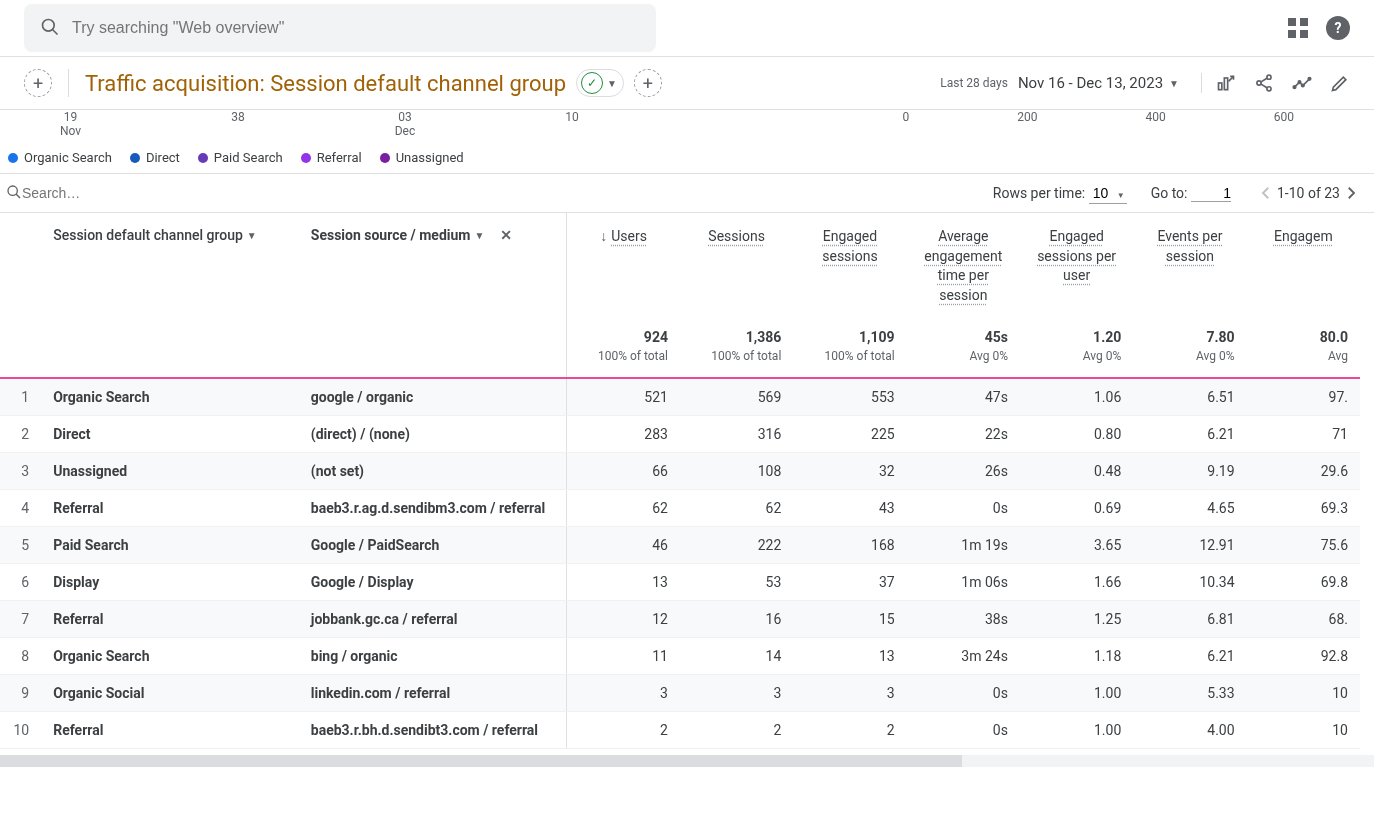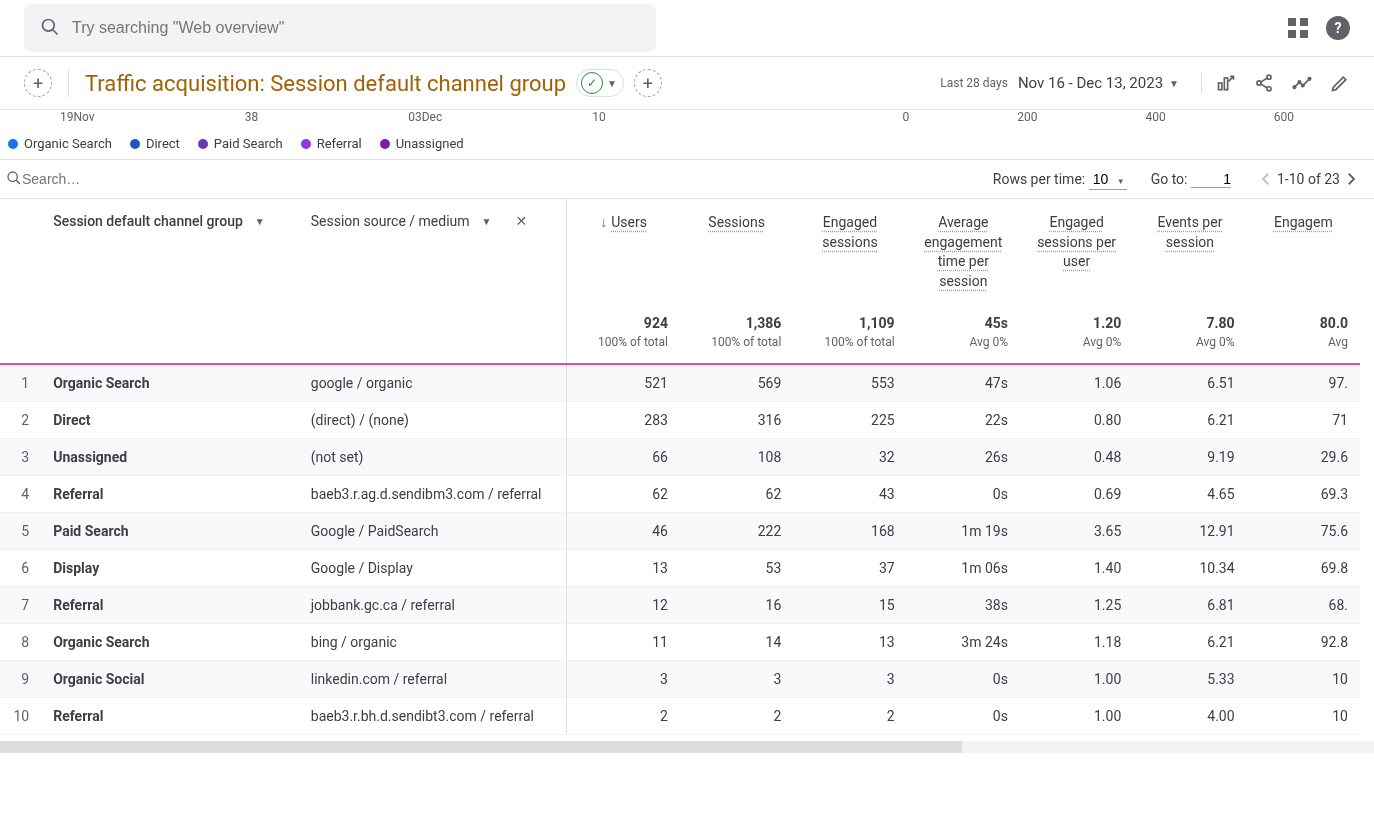--- a/index.html
+++ b/index.html
@@ -32,21 +32,21 @@
   .hicon { width:20px; height:20px; color:#5f6368; cursor:pointer; display:flex; align-items:center; justify-content:center; }
   .hicon svg { width:20px; height:20px; }
   .header-icons { display:flex; gap:18px; align-items:center; margin-left:12px; padding-left:14px; border-left:1px solid #dadce0; }
 
   
   .chart-area { padding: 0 0 0 0; position:relative; }
   .chart-legend { display:flex; gap:18px; padding:8px 8px; font-size:13px; color:#3c4043; }
   .leg-item { display:flex; align-items:center; gap:6px; }
   .leg-dot { width:10px; height:10px; border-radius:50%; }
   .xaxis { display:flex; font-size:12px; color:#5f6368; padding:0 0 4px 60px; }
-  .xaxis .tick { display:flex; flex-direction:row; align-items:center; }
+  .xaxis .tick { display:flex; flex-direction:column; align-items:center; }
   .xaxis-left { display:flex; gap:150px;}
   .xaxis-right { margin-left:auto; display:flex; gap:108px; padding-right:80px;}
 
   
   .table-controls { display:flex; align-items:center; padding:8px 12px 8px 6px; border-top:1px solid #e0e0e0; }
   .table-search { display:flex; align-items:center; gap:0; color:#5f6368; }
   .table-search input { border:none; outline:none; font-size:14px; width:200px; }
   .ctrls-right { margin-left:auto; display:flex; align-items:center; gap:24px; color:#3c4043; }
   .rpp-sel { border:none; border-bottom:1px solid #9aa0a6; font-size:14px; padding:2px 18px 2px 4px; background:transparent; appearance:none; position:relative; }
   .sel-wrap { position:relative; }
@@ -56,25 +56,25 @@
   .chev { width:22px; height:22px; display:flex; align-items:center; justify-content:center; color:#5f6368; cursor:pointer; }
   .chev.disabled { color:#c0c0c0; }
 
   
   .table-wrap { overflow-x:auto; border-top:1px solid #e0e0e0; position:relative; }
   table { border-collapse:collapse; width:1360px; }
   th, td { text-align:right; padding:10px 12px; font-size:14px; color:#3c4043; }
   th { vertical-align:top; font-weight:400;text-align:center; }
   .col-index { width:40px; text-align:right; color:#5f6368; padding-left:10px;}
   .col-dim1 { width:250px; text-align:left; font-weight:500; }
-  .col-dim2 { width:260px; text-align:left; font-weight:400; border-right:1px solid #e0e0e0;}
+  .col-dim2 { width:260px; text-align:left; font-weight:700; border-right:1px solid #e0e0e0;}
   .num-col { width:110px; }
   .hdr-row th { border-bottom:none; padding-top:14px; padding-bottom:14px;}
   .hdr-label { text-decoration: underline dotted #9aa0a6; text-underline-offset:4px; display:inline-block; line-height:1.4; }
-  .dim-hdr { display:flex; align-items:center; gap:12px; color:#3c4043; }
+  .dim-hdr { display:flex; align-items:center; gap:4px; color:#3c4043; }
   .dim-hdr .drop { font-size:10px; color:#5f6368; }
   .close-x { margin-left:12px; color:#5f6368; cursor:pointer; }
   .arrow-down { color:#5f6368; margin-right:4px; }
   .totals-row td { font-weight:400; border-bottom:2px solid #ec4899; padding-bottom:14px;}
   .totals-row .big { font-weight:700; font-size:14px;}
   .totals-row .sub { font-size:12px; color:#5f6368; font-weight:400; display:block; margin-top:4px;}
   .data-row td { border-bottom:1px solid #f1f1f1; }
   .data-row.odd td { background:#f8f9fa; }
   .data-row .col-dim1 { font-weight:700; }
   .hdr-row .col-dim2 { border-right:1px solid #e0e0e0; }
@@ -346,21 +346,21 @@
           <td class="num-col">75.6</td>
         </tr>
         <tr class="data-row">
           <td class="col-index">6</td>
           <td class="col-dim1">Display</td>
           <td class="col-dim2">Google / Display</td>
           <td class="num-col">13</td>
           <td class="num-col">53</td>
           <td class="num-col">37</td>
           <td class="num-col">1m 06s</td>
-          <td class="num-col">1.40</td>
+          <td class="num-col">1.66</td>
           <td class="num-col">10.34</td>
           <td class="num-col">69.8</td>
         </tr>
         <tr class="data-row odd">
           <td class="col-index">7</td>
           <td class="col-dim1">Referral</td>
           <td class="col-dim2">jobbank.gc.ca / referral</td>
           <td class="num-col">12</td>
           <td class="num-col">16</td>
           <td class="num-col">15</td>

